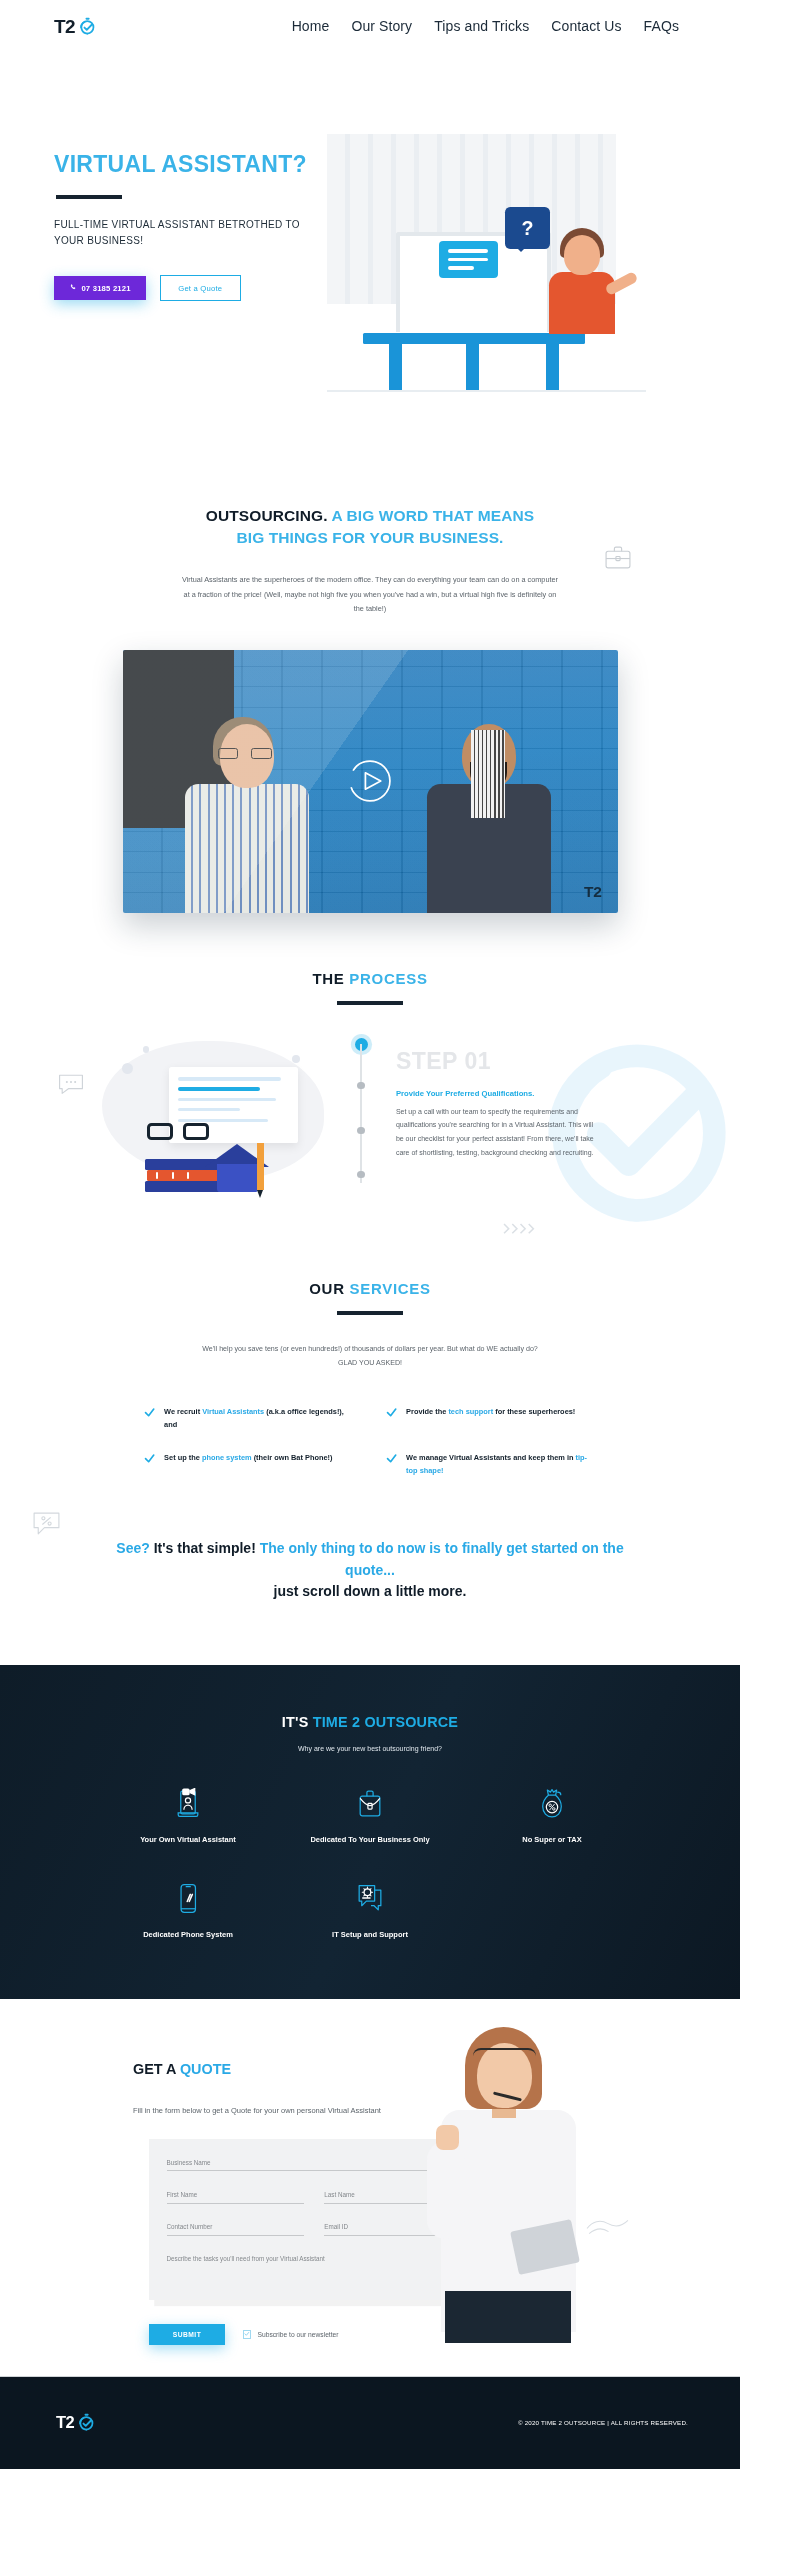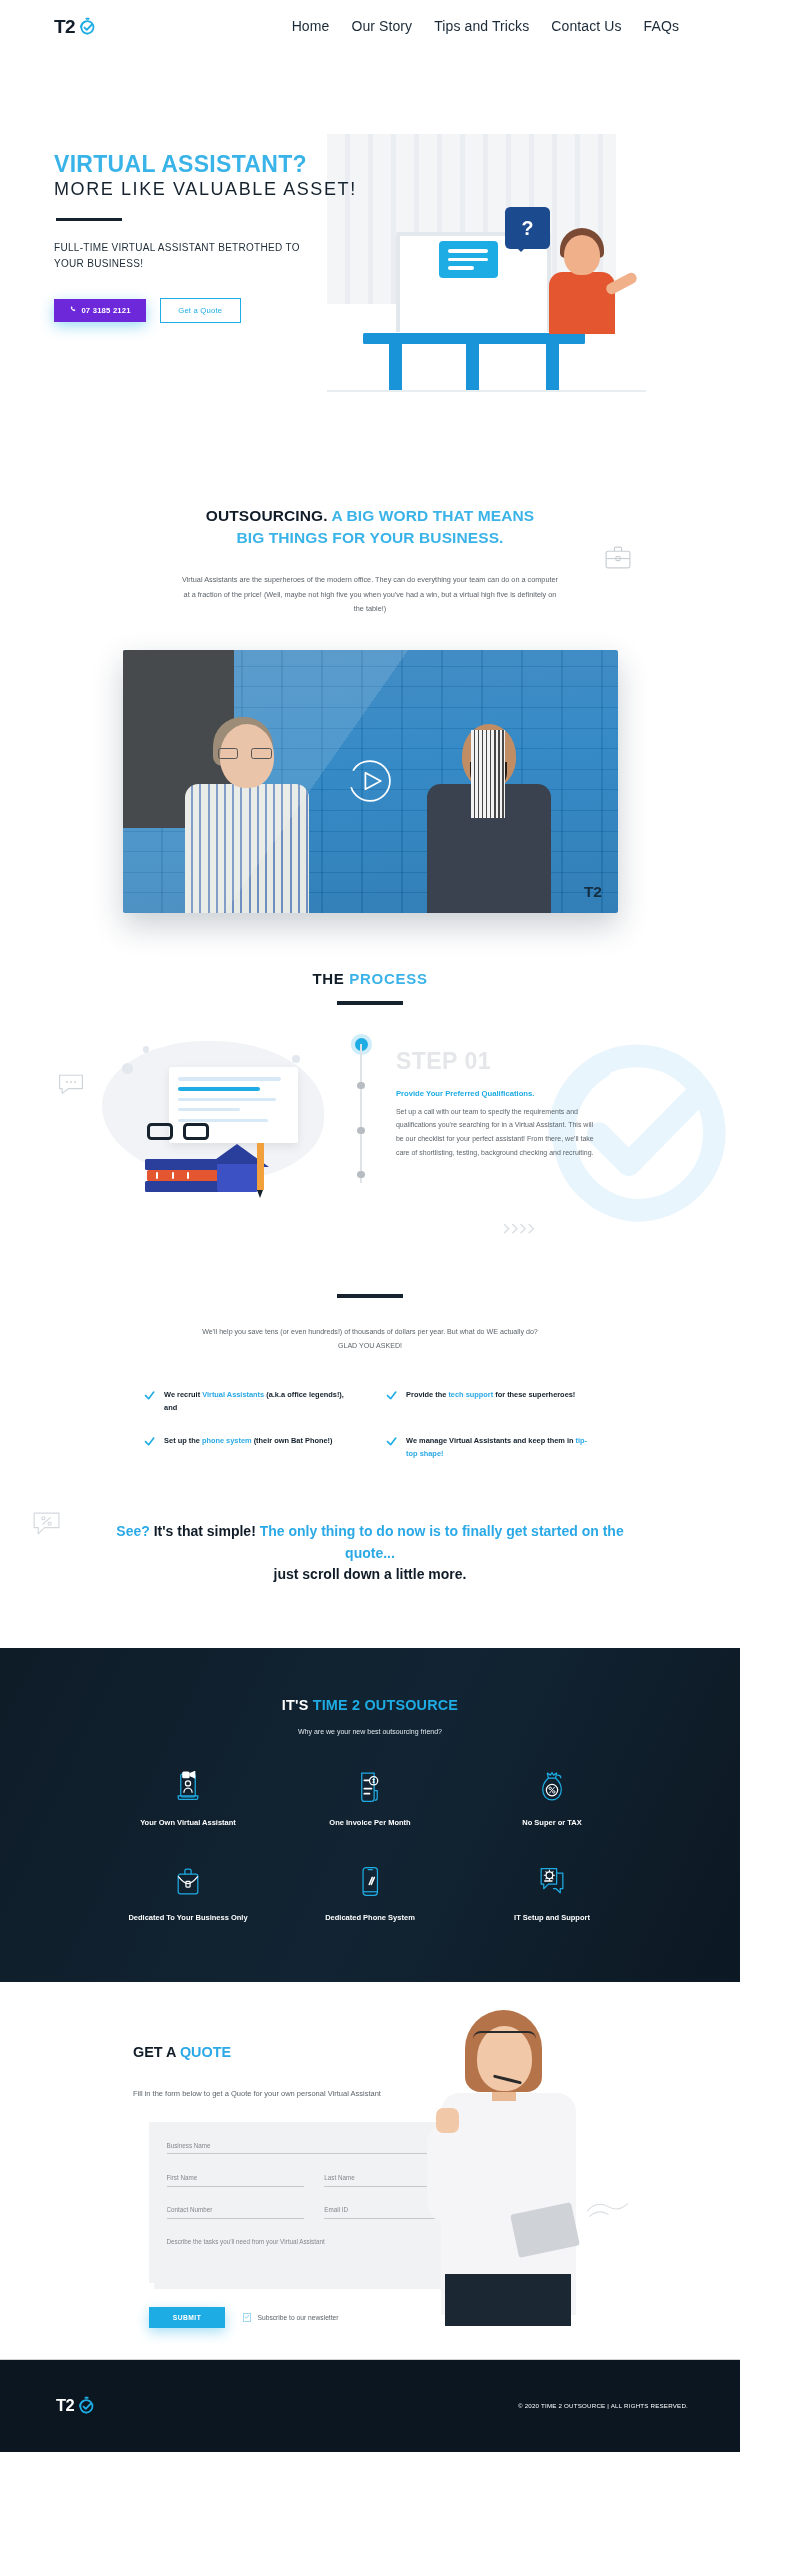--- a/index.html
+++ b/index.html
@@ -232,21 +232,20 @@
       <div class="person-head"></div>
       <div class="chat-bubble">
         <i style="top:8.2px;width:40px;"></i>
           <i style="top:16.5px;width:40px;"></i>
           <i style="top:25px;width:26px;"></i>
       </div>
       <div class="q-bubble">?</div>
     </div>
     <div class="hero-inner">
       <h1>VIRTUAL ASSISTANT?</h1>
-      <h2>MORE LIKE VALUABLE ASSET!</h2>
       <div class="rule-dark"></div>
       <p>FULL-TIME VIRTUAL ASSISTANT BETROTHED TO YOUR BUSINESS!</p>
       <div class="hero-btns">
         <button class="btn-phone">
           <span>
             <svg width="6.7" height="6.7" viewBox="0 0 16 16" fill="#fff">
                 <path d="M3 1.2c.5-.5 1.3-.4 1.7.2l1.3 1.9c.3.5.2 1.1-.2 1.5l-.8.7c.6 1.4 1.8 2.6 3.2 3.2l.7-.8c.4-.4 1-.5 1.5-.2l1.9 1.3c.6.4.7 1.2.2 1.7l-.9.9c-.7.7-1.7.9-2.6.5C6.6 11 4 8.4 2.1 5.3c-.5-.9-.3-1.9.4-2.6l.5-.5z"></path>
               </svg>
           </span>
           <span>07 3185 2121</span>
@@ -386,20 +385,24 @@
           <path d="M4 4l9 9-9 9"></path>
             <path d="M20 4l9 9-9 9"></path>
             <path d="M36 4l9 9-9 9"></path>
             <path d="M52 4l9 9-9 9"></path>
         </svg>
       </div>
     </div>
   </div>
 
   <div class="sec-services">
+    <h2 class="sec-title">
+      <span>OUR</span>
+      <span class="blue">SERVICES</span>
+    </h2>
     <div class="rule-center"></div>
     <p class="services-sub">
       <span>We'll help you save tens (or even hundreds!) of thousands of dollars per year. But what do WE actually do?</span><br>
       <span>GLAD YOU ASKED!</span>
     </p>
 
     <div class="pct-ico">
       <svg width="31" height="26" viewBox="0 0 60 50" fill="none" stroke="#d3d8dd" stroke-width="2.2">
         <path d="M6 6h48v28H26L14 46v-12H6z" stroke-linejoin="round"></path>
         <circle cx="24" cy="16" r="3"></circle>
@@ -474,58 +477,46 @@
               <rect x="17" y="2" width="12" height="11" rx="2" fill="#fff" stroke="#fff"></rect>
               <path d="M31 5l9-4v12l-9-4z" fill="#fff" stroke="#fff"></path>
               <circle cx="27" cy="24" r="5" stroke="#fff"></circle>
               <path d="M19 42c0-5 3.6-9 8-9s8 4 8 9" stroke="#fff"></path>
               <path d="M8 48h38v4a3 3 0 0 1-3 3H11a3 3 0 0 1-3-3z"></path>
             </svg>
           </div>
           <div class="feat-label">Your Own Virtual Assistant</div>
         </div>
 
+
         <div class="feat">
           <div class="feat-ico">
-            <svg width="24" height="32" viewBox="0 0 46 62" fill="none" stroke="#1eace4" stroke-width="2.4">
-              <path d="M7 4h24v50c0 3-2 5-5 5H12c-3 0-5-2-5-5z"></path>
-              <path d="M31 38h6v14c0 3-2 5-5 5"></path>
-              <path d="M12 18h8M12 34h14M12 44h10" stroke="#fff" stroke-width="3.4" stroke-linecap="round"></path>
-              <circle cx="30" cy="19" r="8" stroke="#fff"></circle>
-              <path d="M30 14v10M27.5 16.5h5M27.5 21.5h5" stroke="#fff" stroke-width="1.8"></path>
-            </svg>
-          </div>
-          <div class="feat-label">One Invoice Per Month</div>
+            <svg width="28" height="31" viewBox="0 0 54 60" fill="none" stroke="#1eace4" stroke-width="2.4">
+              <rect x="8" y="14" width="38" height="38" rx="4"></rect>
+              <path d="M21 14V7a3 3 0 0 1 3-3h6a3 3 0 0 1 3 3v7"></path>
+              <path d="M8 18c8 10 16 14 19 14s11-4 19-14" stroke="#fff"></path>
+              <rect x="23" y="28" width="8" height="11" rx="1.6" stroke="#fff"></rect>
+            </svg>
+          </div>
+          <div class="feat-label">Dedicated To Your Business Only</div>
         </div>
 
         <div class="feat">
           <div class="feat-ico">
             <svg width="24" height="32" viewBox="0 0 46 62" fill="none" stroke="#1eace4" stroke-width="2.4">
               <path d="M16 14c-6 5-11 13-11 22 0 12 8 20 18 20s18-8 18-20c0-9-5-17-11-22z"></path>
               <path d="M16 14l-2-10 6 4 3-5 3 5 6-4-2 10" stroke-linejoin="round"></path>
               <path d="M34 8c4 0 6 2 6 5" stroke-linecap="round"></path>
               <circle cx="23" cy="37" r="11" stroke="#fff"></circle>
               <circle cx="19.5" cy="33.5" r="2.4" stroke="#fff" stroke-width="1.8"></circle>
               <circle cx="26.5" cy="40.5" r="2.4" stroke="#fff" stroke-width="1.8"></circle>
               <path d="M28 31L18 43" stroke="#fff" stroke-width="1.8"></path>
             </svg>
           </div>
           <div class="feat-label">No Super or TAX</div>
-        </div>
-
-        <div class="feat">
-          <div class="feat-ico">
-            <svg width="28" height="31" viewBox="0 0 54 60" fill="none" stroke="#1eace4" stroke-width="2.4">
-              <rect x="8" y="14" width="38" height="38" rx="4"></rect>
-              <path d="M21 14V7a3 3 0 0 1 3-3h6a3 3 0 0 1 3 3v7"></path>
-              <path d="M8 18c8 10 16 14 19 14s11-4 19-14" stroke="#fff"></path>
-              <rect x="23" y="28" width="8" height="11" rx="1.6" stroke="#fff"></rect>
-            </svg>
-          </div>
-          <div class="feat-label">Dedicated To Your Business Only</div>
         </div>
 
         <div class="feat">
           <div class="feat-ico">
             <svg width="18.5" height="32" viewBox="0 0 36 62" fill="none" stroke="#1eace4" stroke-width="2.4">
               <rect x="4" y="3" width="28" height="54" rx="6"></rect>
               <path d="M14 7h8" stroke-linecap="round"></path>
               <path d="M4 50h28"></path>
               <path d="M22 22l-6 14M26 22l-6 14" stroke="#fff" stroke-width="3" stroke-linecap="round"></path>
             </svg>

